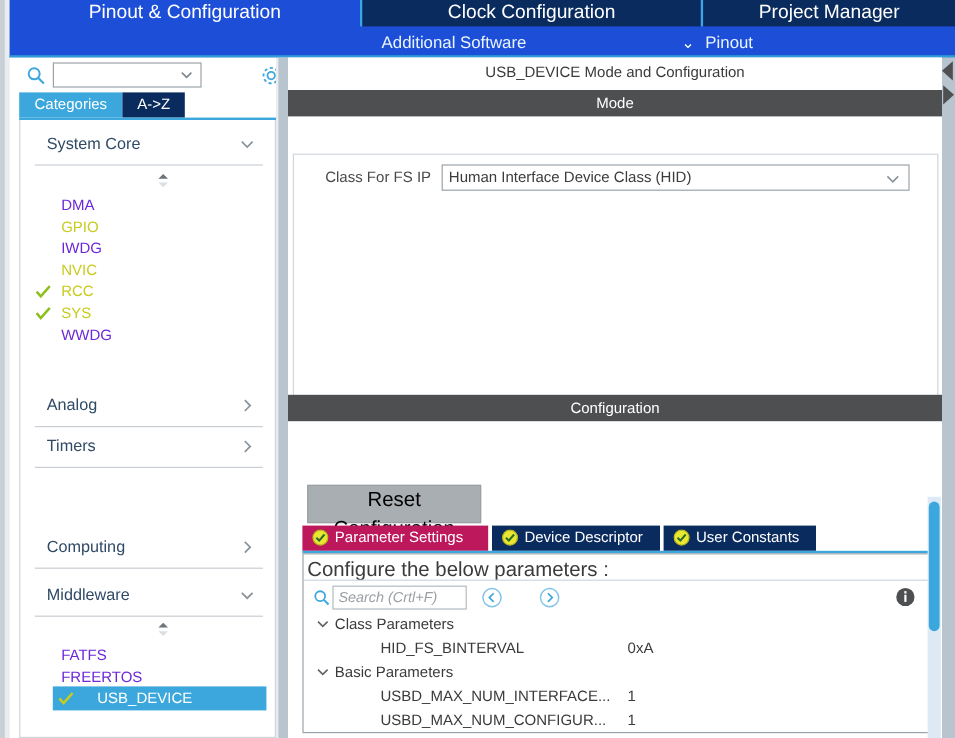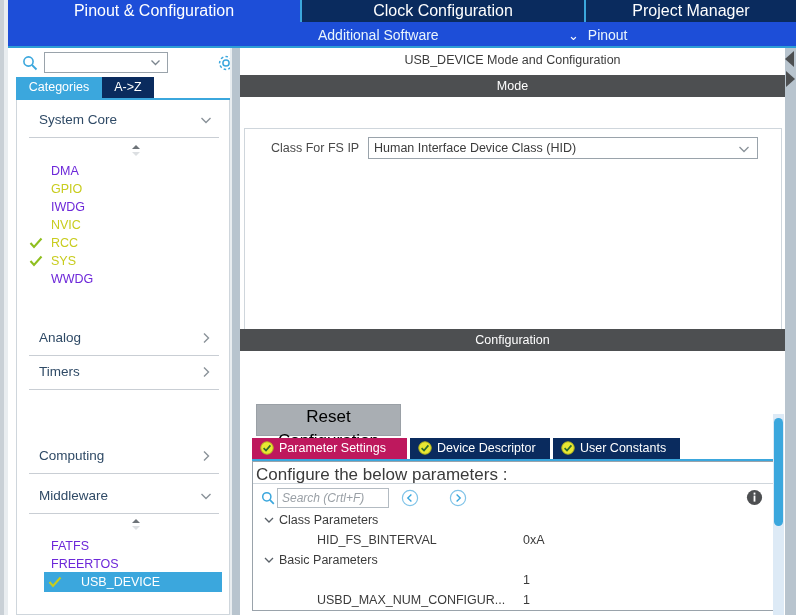--- a/index.html
+++ b/index.html
@@ -522,20 +522,21 @@
         <div class="prow" style="top:88px; width:528px;">
           <span class="ptw">
             <svg width="12" height="12" viewBox="0 0 12 12">
               <polyline points="2,4 6,8 10,4" fill="none" stroke="#5a6168" stroke-width="1.3"></polyline>
             </svg>
           </span>
           <span class="pgrp">Basic Parameters</span>
         </div>
 
         <div class="prow" style="top:108px; width:528px;">
+          <span class="pname">USBD_MAX_NUM_INTERFACE...</span>
           <span class="pval">1</span>
         </div>
 
         <div class="prow" style="top:128px; width:528px;">
           <span class="pname">USBD_MAX_NUM_CONFIGUR...</span>
           <span class="pval">1</span>
         </div>
 
         <div class="prow" style="top:148px; width:528px;">
           <span class="pname">USBD_MAX_STR_DESC_SIZ (...</span>

